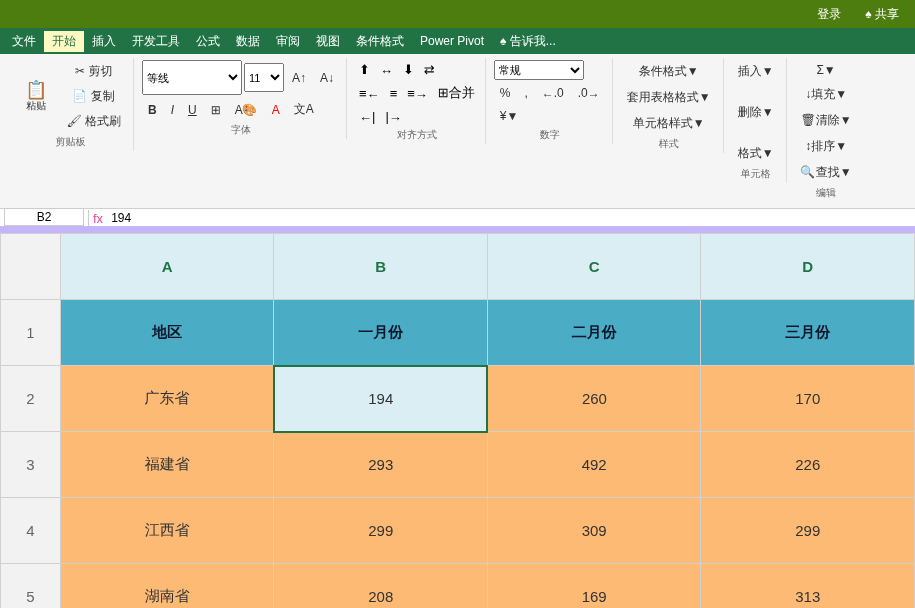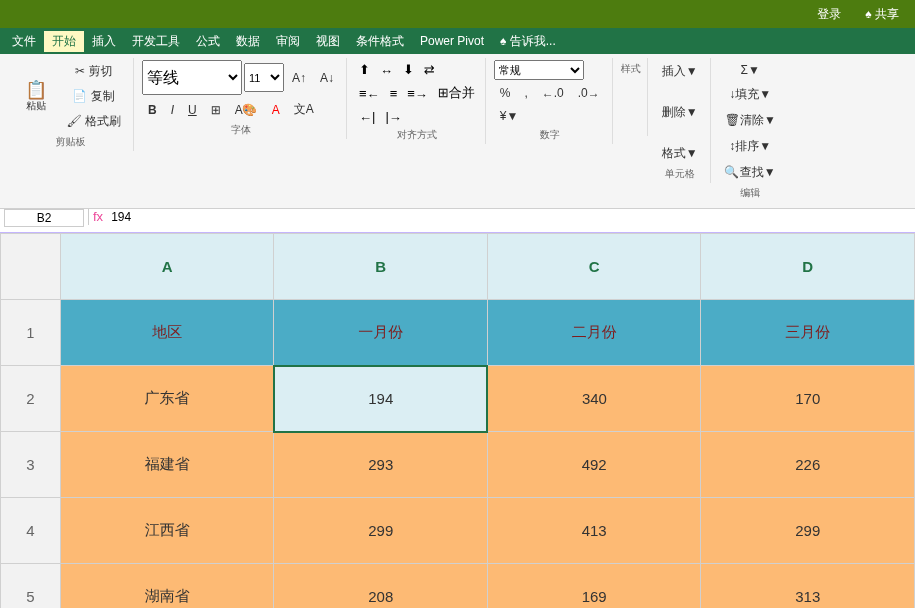--- a/index.html
+++ b/index.html
@@ -99,23 +99,23 @@
       border: 1px solid transparent;
       border-radius: 2px;
       color: #333;
       min-width: 36px;
     }
     .ribbon-icon { font-size: 18px; line-height: 1; }
 
     
     .formula-bar {
       display: flex;
-      align-items: flex-start;
+      align-items: flex-end;
       height: 24px;
-      border-bottom: 1px solid #c4b5fd;
+      border-bottom: 7px solid #c4b5fd;
       background: #fff;
       padding: 0 4px;
       gap: 4px;
     }
     .cell-ref-box {
       width: 80px;
       border: 1px solid #ccc;
       font-size: 12px;
       padding: 1px 4px;
       text-align: center;
@@ -185,22 +185,22 @@
       font-size: 14px;
       width: 52px;
       min-width: 52px;
       font-weight: normal;
       height: 66px;
     }
 
     
     .header-row td {
       background: #4bacc6;
-      color: #7f1d1d;
-      font-weight: normal;
+      color: #0f172a;
+      font-weight: bold;
       font-size: 22px;
     }
     .header-row td.row-num {
       background: #f2f2f2;
       color: #666;
       font-size: 14px;
       font-weight: normal;
     }
 
     
@@ -214,21 +214,21 @@
 
     
     td.selected-cell {
       border: 2px solid #217346 !important;
       background: #dbeef3;
     }
 
     
     .font-select {
       width: 100px;
-      font-size: 16px;
+      font-size: 11px;
       height: 35px;
     }
     .font-size-select {
       width: 40px;
       font-size: 11px;
       height: 29px;
     }
 
     
     .align-btn {
@@ -357,20 +357,25 @@
           <button class="ribbon-btn">.0→</button>
         </div>
         <div class="ribbon-btns-row">
           <button class="ribbon-btn">¥▼</button>
         </div>
       </div>
       <div class="ribbon-group-label">数字</div>
     </div>
 
     <div class="ribbon-group">
+      <div style="display:flex;flex-direction:column;gap:3px;">
+        <button class="ribbon-btn">条件格式▼</button>
+        <button class="ribbon-btn">套用表格格式▼</button>
+        <button class="ribbon-btn">单元格样式▼</button>
+      </div>
       <div class="ribbon-group-label">样式</div>
     </div>
 
     <div class="ribbon-group">
       <div style="display:flex;flex-direction:column;gap:18px;align-items:center;">
         <button class="ribbon-btn">插入▼</button>
         <button class="ribbon-btn">删除▼</button>
         <button class="ribbon-btn">格式▼</button>
       </div>
       <div class="ribbon-group-label">单元格</div>
@@ -420,35 +425,35 @@
             <td class="row-num">1</td>
             <td>地区</td>
             <td>一月份</td>
             <td>二月份</td>
             <td>三月份</td>
           </tr>
           <tr>
             <td class="row-num">2</td>
             <td class="data-cell">广东省</td>
             <td class="data-cell selected-cell">194</td>
-            <td class="data-cell">340</td>
+            <td class="data-cell">260</td>
             <td class="data-cell">170</td>
           </tr>
           <tr>
             <td class="row-num">3</td>
             <td class="data-cell">福建省</td>
             <td class="data-cell">293</td>
             <td class="data-cell">492</td>
             <td class="data-cell">226</td>
           </tr>
           <tr>
             <td class="row-num">4</td>
             <td class="data-cell">江西省</td>
             <td class="data-cell">299</td>
-            <td class="data-cell">413</td>
+            <td class="data-cell">309</td>
             <td class="data-cell">299</td>
           </tr>
           <tr>
             <td class="row-num">5</td>
             <td class="data-cell">湖南省</td>
             <td class="data-cell">208</td>
             <td class="data-cell">169</td>
             <td class="data-cell">313</td>
           </tr>
         </tbody>

